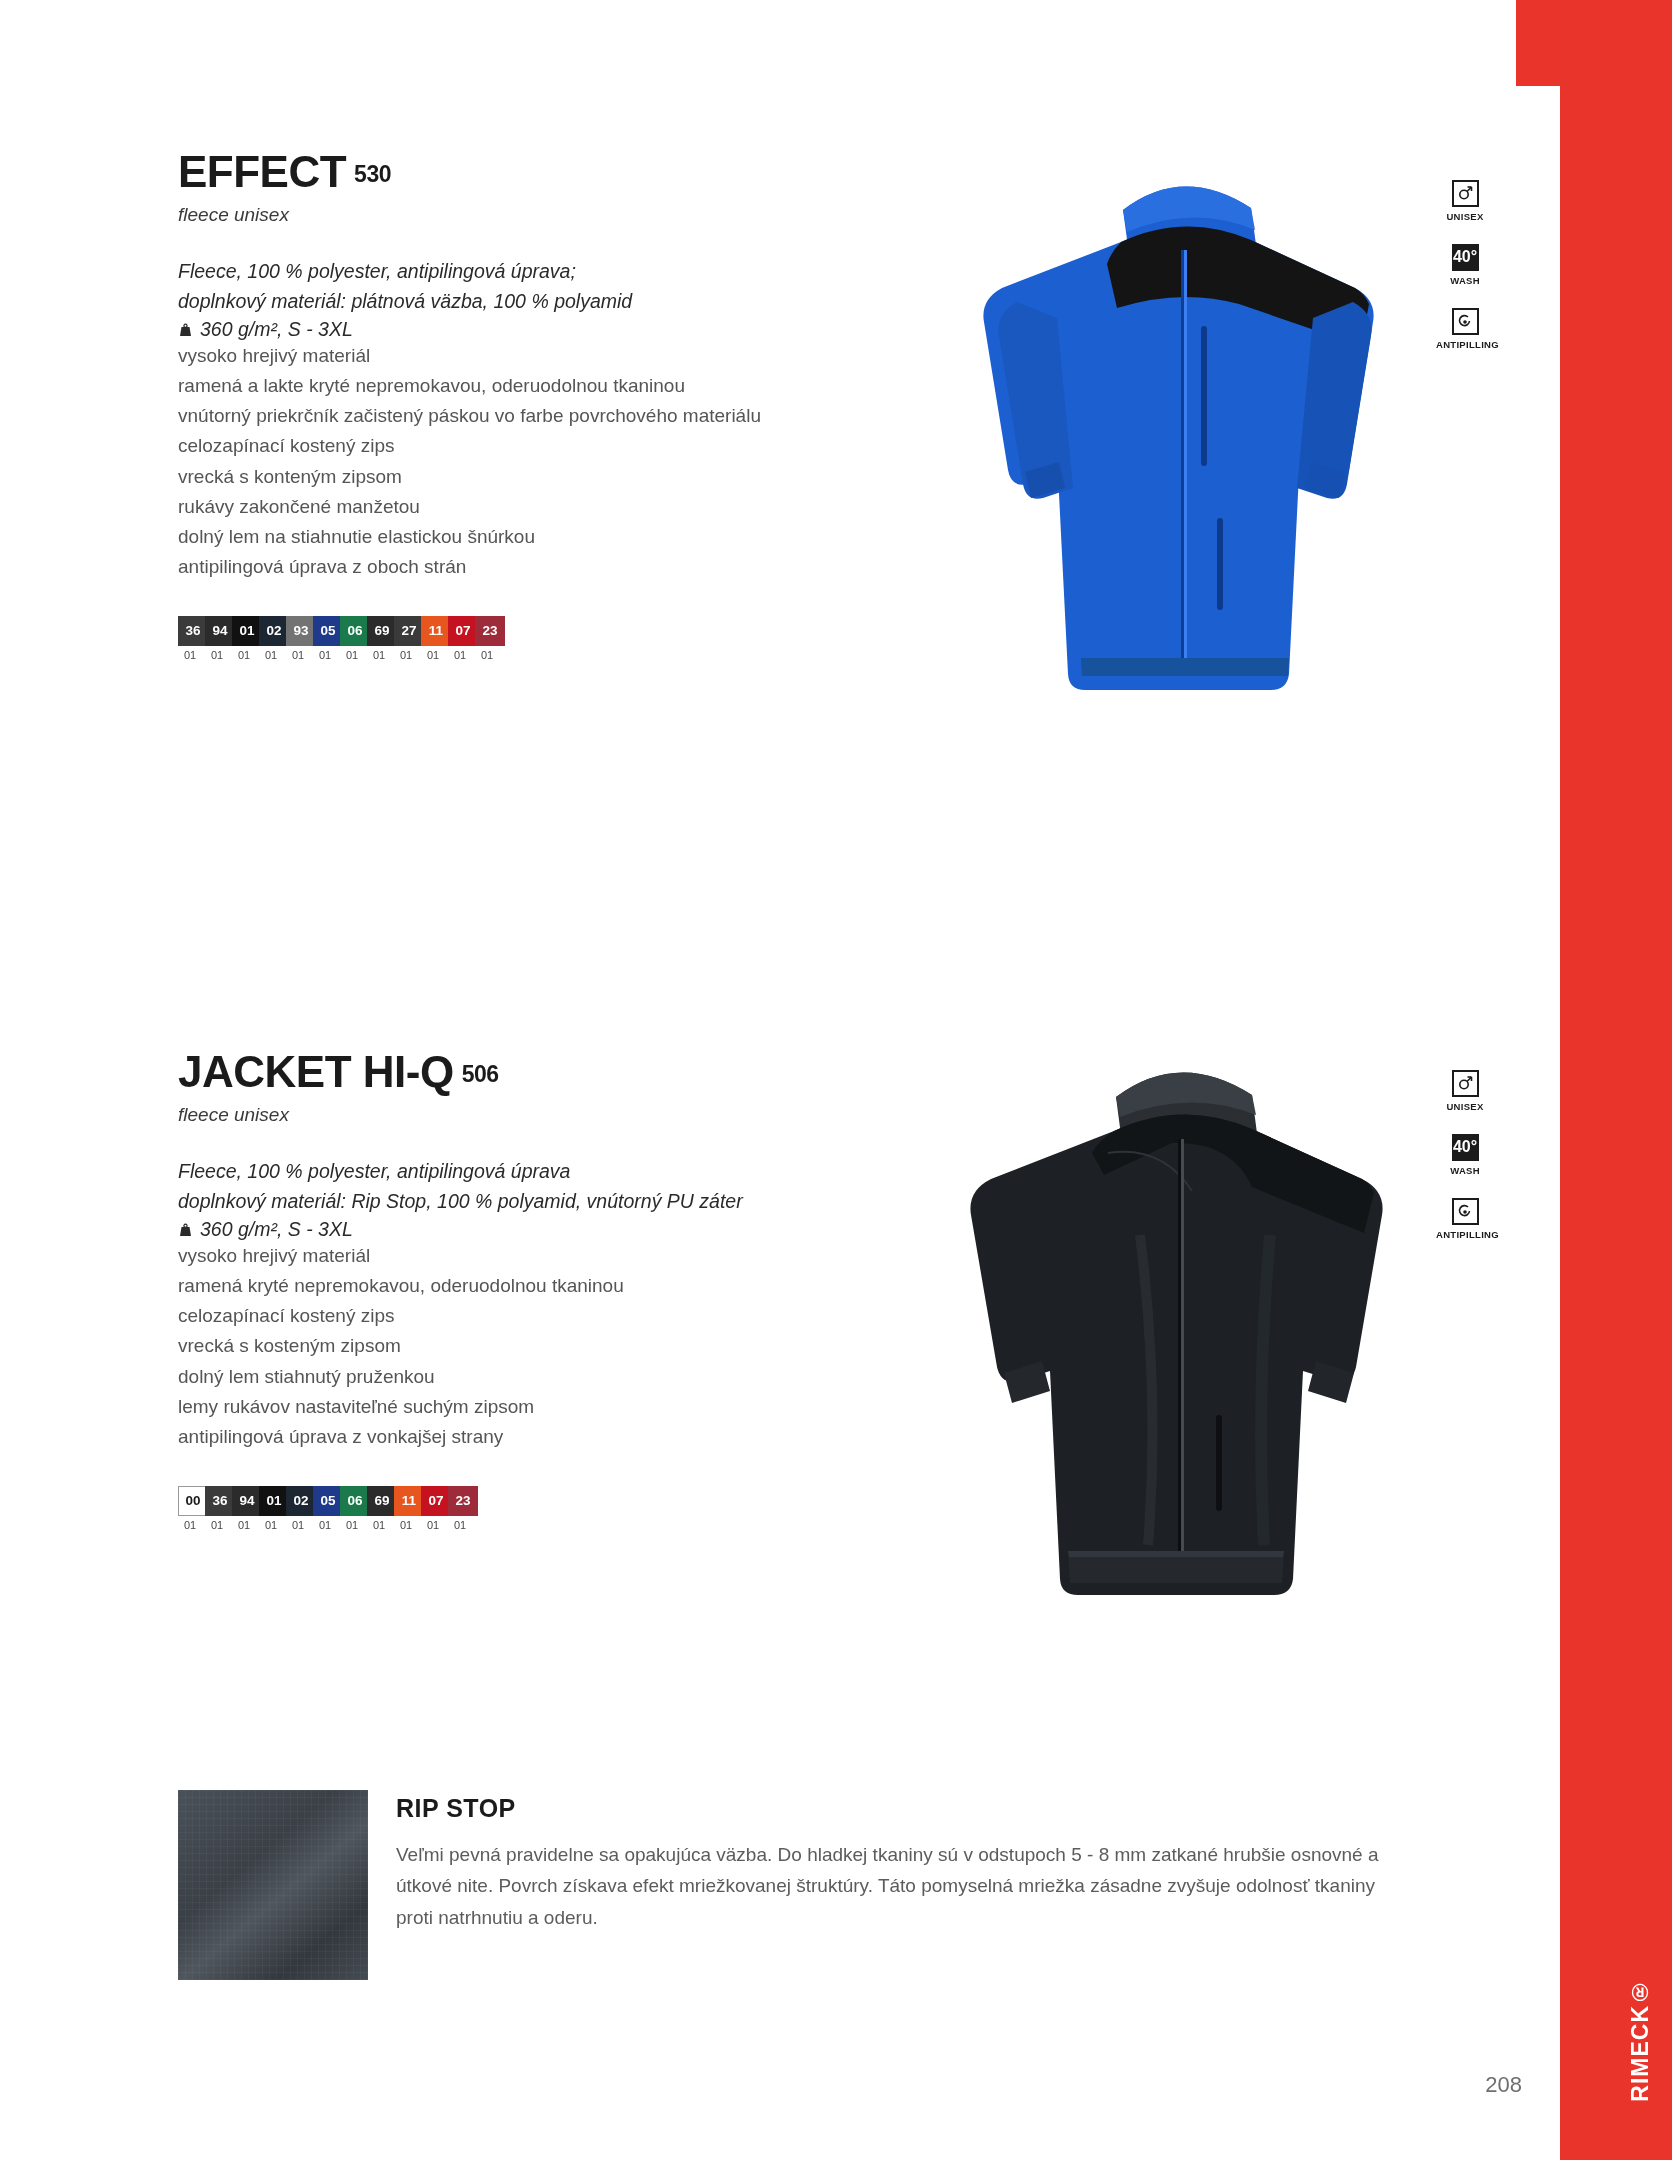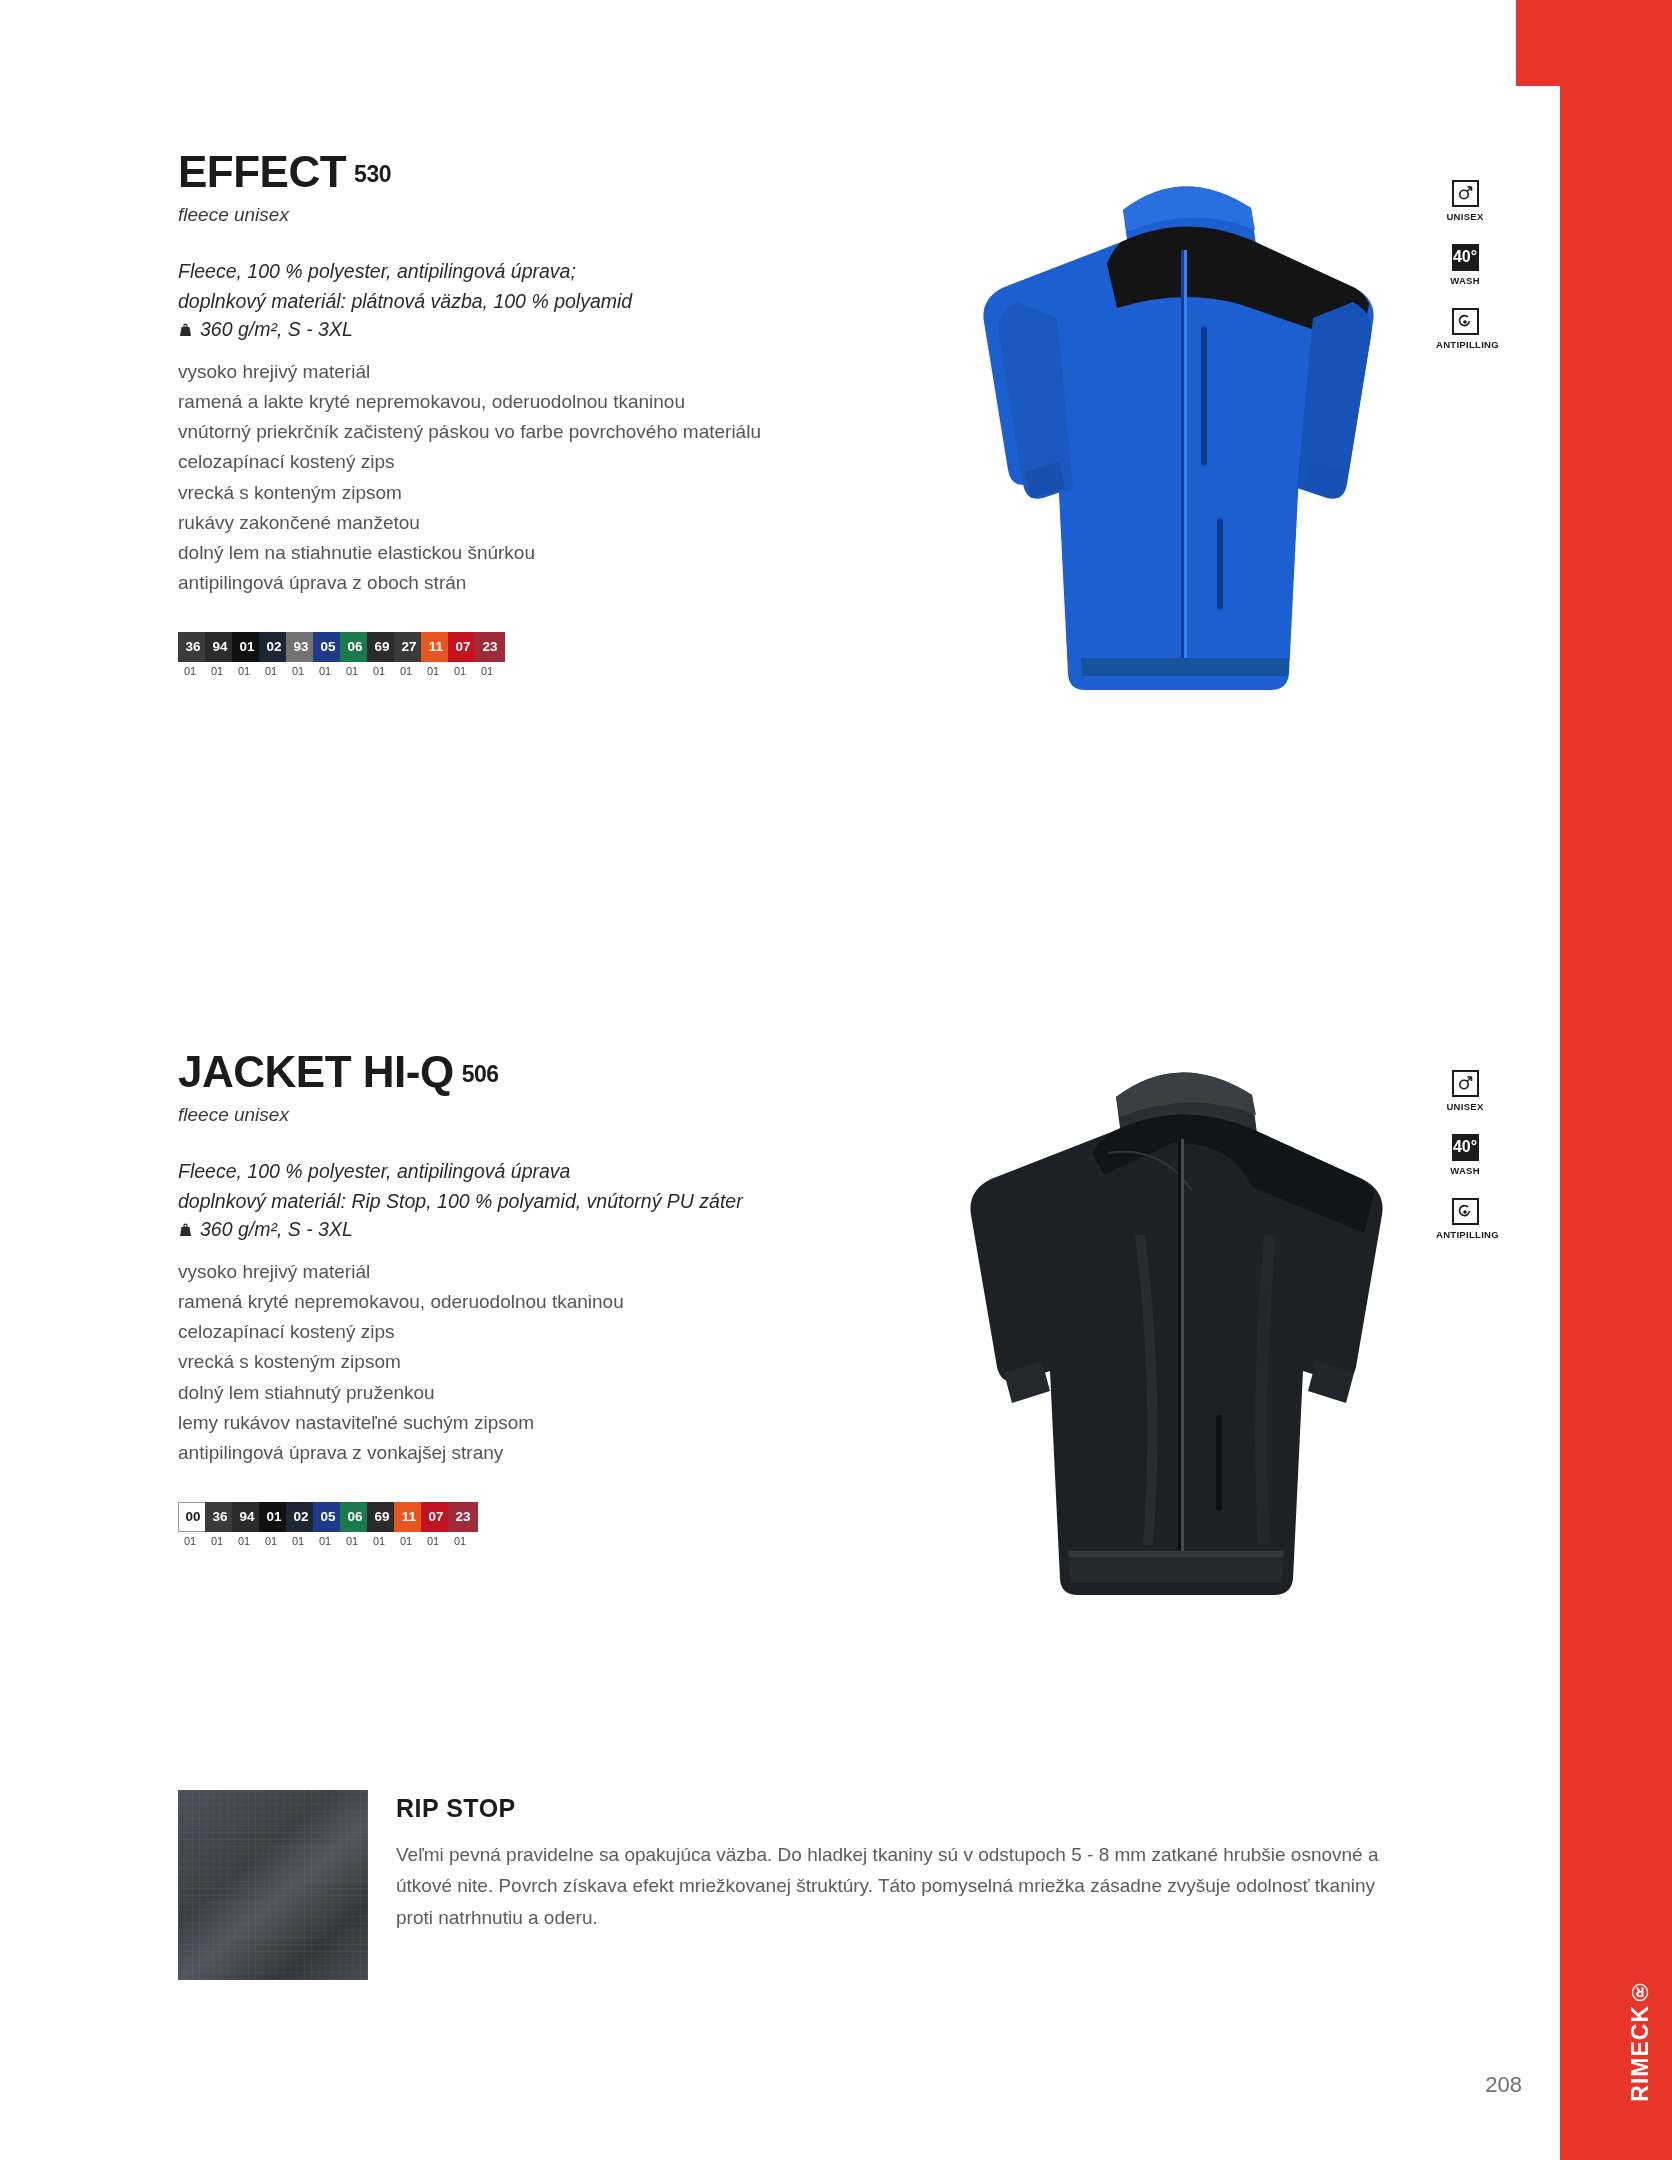--- a/index.html
+++ b/index.html
@@ -107,21 +107,20 @@
     font-family: "Liberation Sans", sans-serif;
   }
   .weight-icon {
     display: inline-block;
     width: 15px;
     height: 14px;
     position: relative;
     top: 1px;
   }
   .prod-features {
-    margin-top: 16px;
     font-size: 19px;
     color: #555555;
     line-height: 1.58;
     font-family: "Liberation Sans", sans-serif;
   }
 
   
   .swatches {
     display: flex;
     margin-top: 34px;

